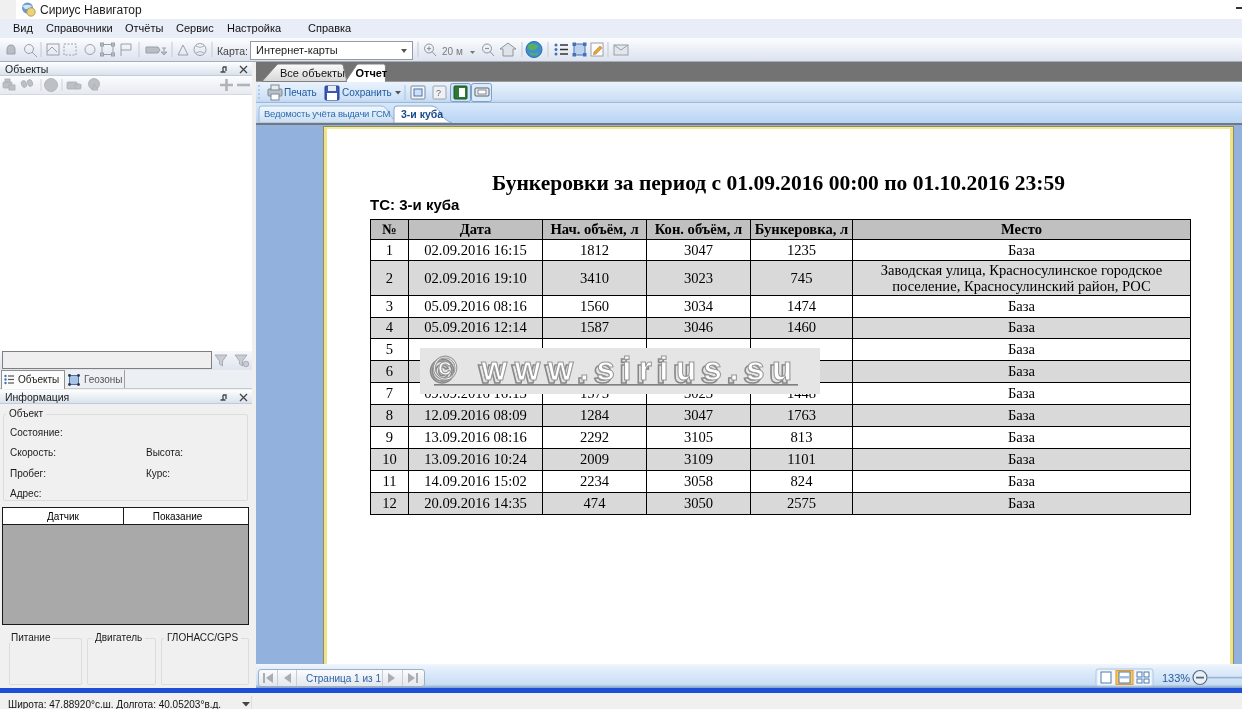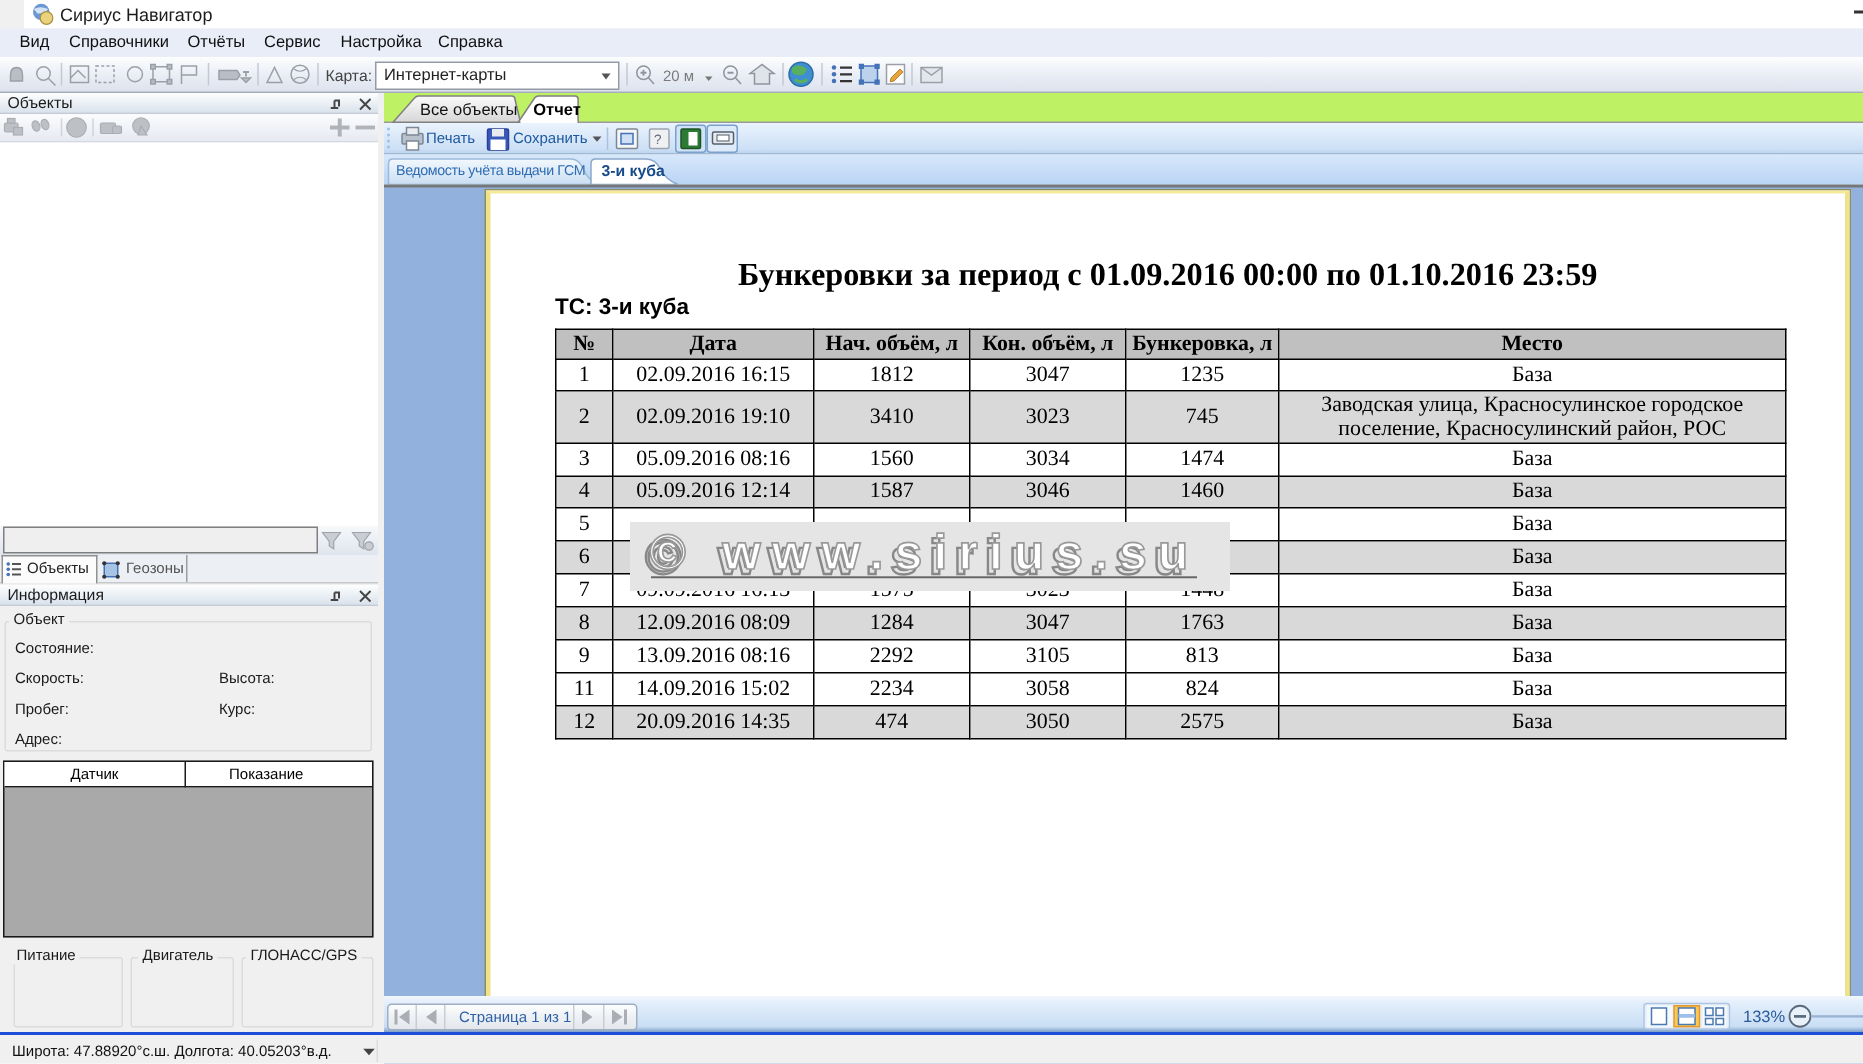--- a/index.html
+++ b/index.html
@@ -46,21 +46,21 @@
 #senshead { position:absolute; left:0; top:0; width:100%; height:17px; background:#fff; border-bottom:1px solid #1a1a1a; }
 #senshead .c1 { position:absolute; left:0; width:120px; text-align:center; top:3px; font-size:10px; }
 #senshead .c2 { position:absolute; left:104px; right:0; text-align:center; top:3px; font-size:10px; }
 #senssplit { position:absolute; left:120px; top:0; width:1px; height:17px; background:#1a1a1a; }
 
 
 #vsplit { left:252px; top:62px; width:4px; height:626px; background:#f0f0f0; }
 
 
 #main { left:256px; top:62px; width:986px; height:626px; background:#f0f0f0; }
-#maintabs { position:absolute; left:0; top:0; width:986px; height:37px; background:#bef264; }
+#maintabs { position:absolute; left:0; top:0; width:986px; height:37px; background:#737373; }
 #rtoolbar { position:absolute; left:0; top:20px; width:986px; height:21px;
   background:linear-gradient(#eaf3fd,#cde0f6 85%,#c0d6ef); border-bottom:1px solid #9fb8d4; }
 #rtoolbar .blue { color:#1e5aa0; font-size:10px; }
 #rtabs { position:absolute; left:0; top:41px; width:986px; height:20px;
   background:linear-gradient(#d8e8fb,#b9d4f4); }
 #darkline { position:absolute; left:0; top:61px; width:986px; height:2.5px; background:#75787b; }
 #viewport { position:absolute; left:0; top:63px; width:986px; height:681px; background:#93b1dd; overflow:hidden; }
 
 
 #page { position:absolute; left:68px; top:1.5px; width:909px; height:545px; background:#fff;
@@ -73,41 +73,41 @@
 table#rep td { border:1px solid #000; text-align:center; padding:0; overflow:hidden; }
 table#rep tr.hdr td { background:#c0c0c0; font-weight:bold; }
 table#rep tr.even td { background:#d9d9d9; }
 #watermark { position:absolute; left:93px; top:219px; width:400px; height:46px; background:#e5e5e5; }
 
 
 #navbar { left:256px; top:664px; width:986px; height:24px;
   background:linear-gradient(#f2f7fd,#e2eefb 20%,#c9def4 85%,#7e9fc9); border-top:none; }
 
 
-#statusbar { left:0; top:688px; width:1242px; height:21px; background:#f0f0f0; border-top:2px solid #1d4ed8; }
+#statusbar { left:0; top:688px; width:1242px; height:21px; background:#f0f0f0; border-top:5px solid #1d4ed8; }
 #statustext { position:absolute; left:8px; top:6px; font-size:10px; color:#111; }
 </style></head>
 <body>
 <div class="abs" id="titlebar">
   <svg class="abs" style="left:5px;top:2px" width="15" height="15" viewBox="0 0 15 15">
     <circle cx="6.5" cy="6" r="5.5" fill="#6b98d4"></circle>
     <path d="M1.5 4 Q6 1.5 11 4 Q9 7.5 4 7 Z" fill="#d4e4f4"></path>
     <circle cx="10" cy="10" r="4.2" fill="#ecd27c" stroke="#a8913e" stroke-width="0.8"></circle>
   </svg>
   <span class="abs" id="titletext">Сириус Навигатор</span>
   <div class="abs" id="minbtn"></div>
 </div>
 
 <div class="abs" id="menubar">
   <span style="left:13px">Вид</span>
   <span style="left:46px">Справочники</span>
   <span style="left:125px">Отчёты</span>
   <span style="left:176px">Сервис</span>
   <span style="left:227px">Настройка</span>
-  <span style="left:292px">Справка</span>
+  <span style="left:308px">Справка</span>
 </div>
 
 <div class="abs" id="toolbar">
   <svg class="abs" style="left:0;top:0" width="1242" height="23" viewBox="0 0 1242 23">
     <g fill="#b9bec6" stroke="#9aa0a8" stroke-width="1">
       <path d="M7 12 q0-5 4-5 q4 0 4 5 l0 4 l-8 0 Z"></path>
       <circle cx="29" cy="11" r="4.5" fill="none"></circle>
         <line x1="32" y1="14" x2="37" y2="19"></line>
       <rect x="47" y="6" width="12" height="11" fill="none"></rect>
         <path d="M47 14 l5-5 5 5" fill="none"></path>
@@ -425,20 +425,28 @@
               <td>База</td>
             </tr>
         <tr style="height:21.9px">
               <td>9</td>
               <td>13.09.2016 08:16</td>
               <td>2292</td>
               <td>3105</td>
               <td>813</td>
               <td>База</td>
             </tr>
+        <tr class="even" style="height:21.9px">
+              <td>10</td>
+              <td>13.09.2016 10:24</td>
+              <td>2009</td>
+              <td>3109</td>
+              <td>1101</td>
+              <td>База</td>
+            </tr>
         <tr style="height:21.9px">
               <td>11</td>
               <td>14.09.2016 15:02</td>
               <td>2234</td>
               <td>3058</td>
               <td>824</td>
               <td>База</td>
             </tr>
         <tr class="even" style="height:21.9px">
               <td>12</td>

